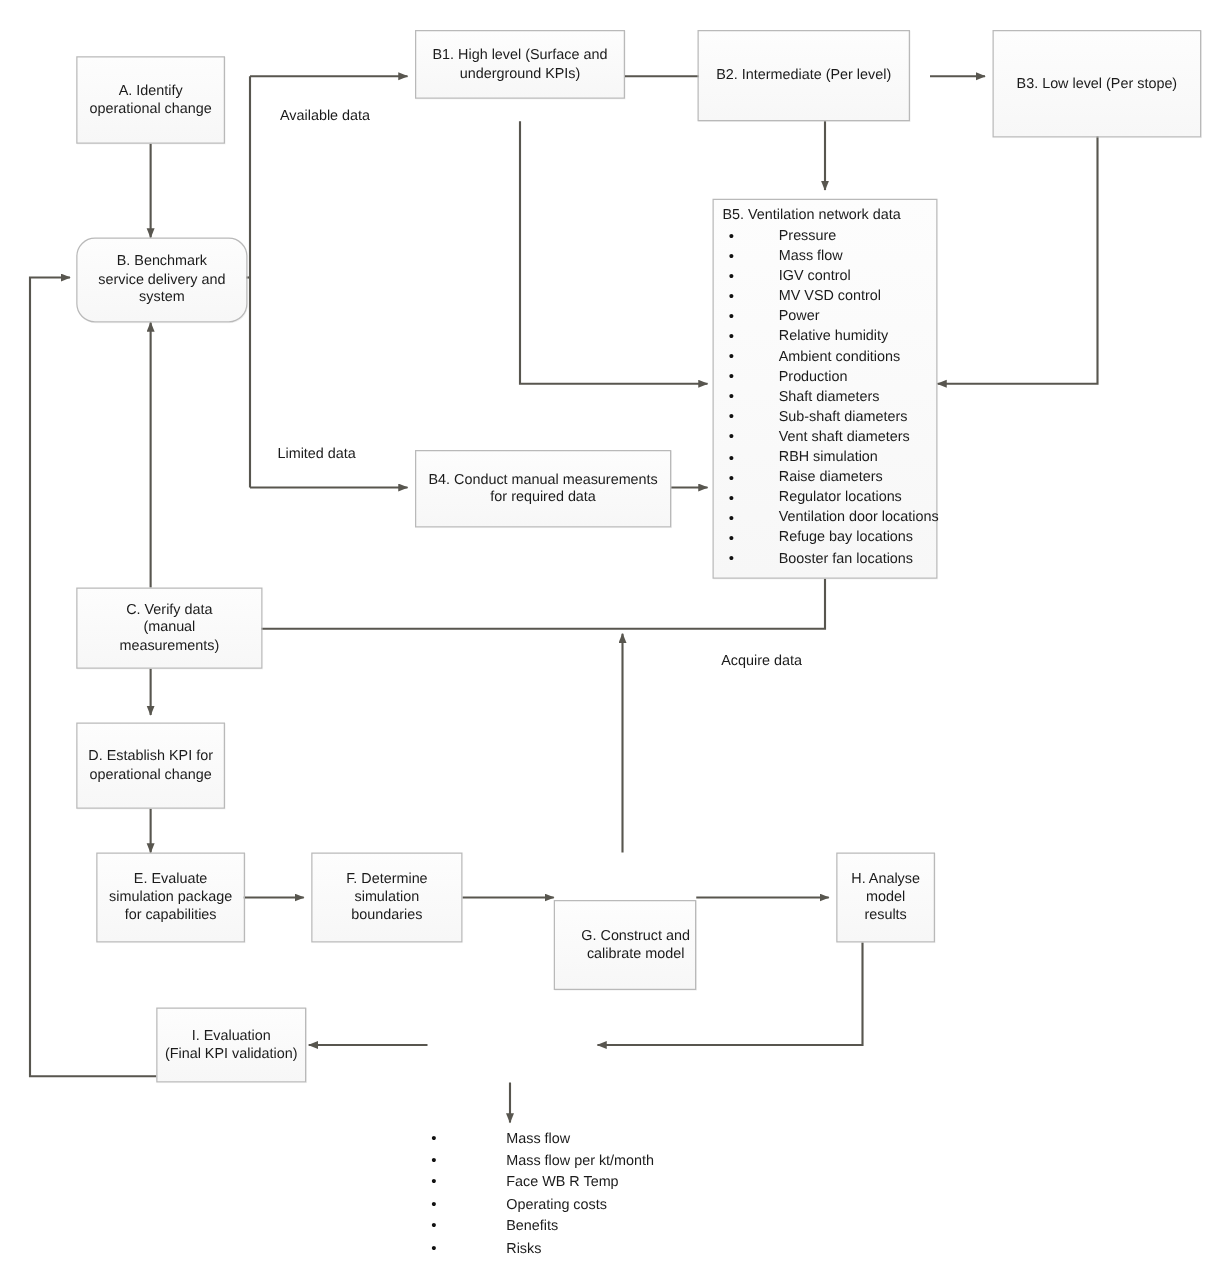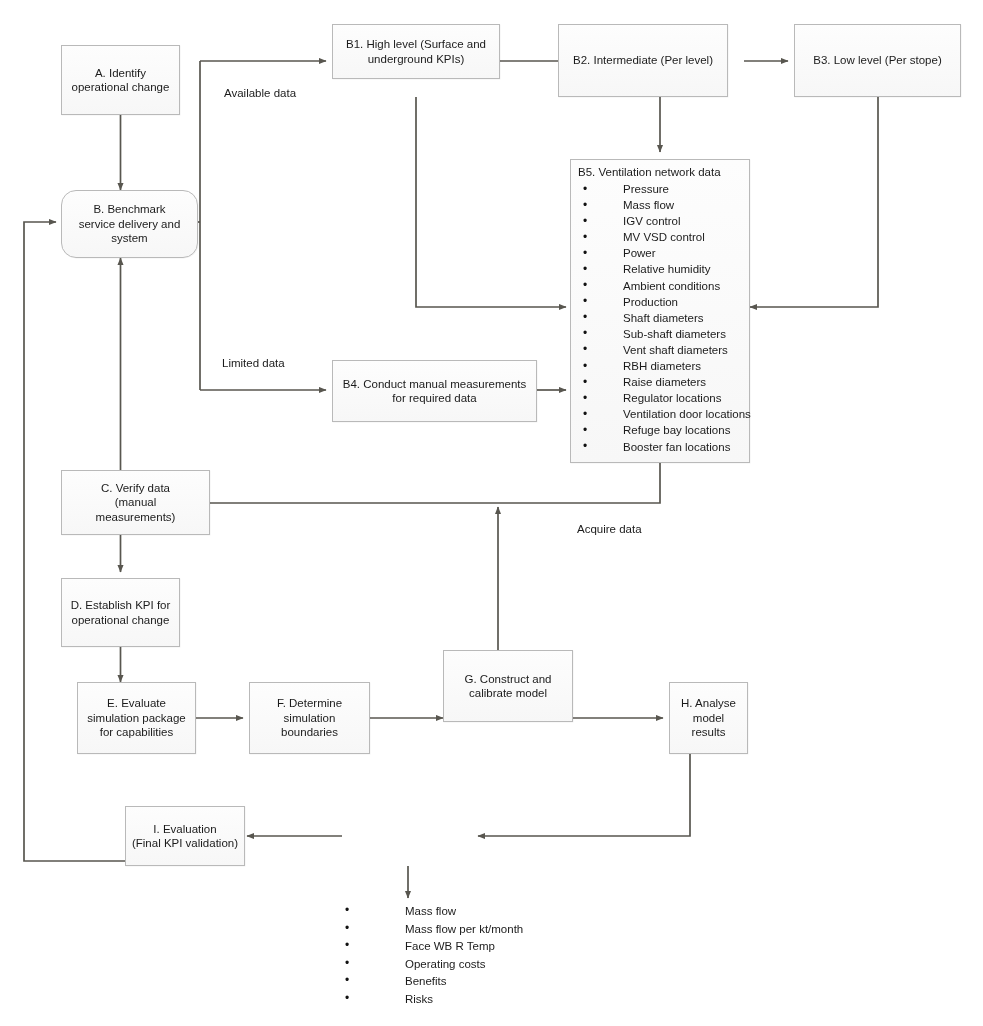--- a/index.html
+++ b/index.html
@@ -188,21 +188,21 @@
 
   <div class="node" style="left:332px; top:24px; width:168px; height:55px;">
     <span class="node-text">B1. High level (Surface and
 underground KPIs)</span>
   </div>
 
   <div class="node" style="left:558px; top:24px; width:170px; height:73px;">
     <span class="node-text">B2. Intermediate (Per level)</span>
   </div>
 
-  <div class="node" style="left:794px; top:24px; width:167px; height:73px;justify-content:center;">
+  <div class="node" style="left:794px; top:24px; width:167px; height:86px;justify-content:center;">
     <span class="node-text">B3. Low level (Per stope)</span>
   </div>
 
   <div class="node" style="left:332px; top:360px; width:205px; height:62px;">
     <span class="node-text">B4. Conduct manual measurements
 for required data</span>
   </div>
 
   <div class="listnode" style="left:570px; top:159px; width:180px; height:304px;">
     <span class="lt">B5. Ventilation network data</span>
@@ -211,21 +211,21 @@
       <li>Mass flow</li>
       <li>IGV control</li>
       <li>MV VSD control</li>
       <li>Power</li>
       <li>Relative humidity</li>
       <li>Ambient conditions</li>
       <li>Production</li>
       <li>Shaft diameters</li>
       <li>Sub-shaft diameters</li>
       <li>Vent shaft diameters</li>
-      <li>RBH diameters</li>
+      <li>RBH simulation</li>
       <li>Raise diameters</li>
       <li>Regulator locations</li>
       <li>Ventilation door locations</li>
       <li>Refuge bay locations</li>
       <li>Booster fan locations</li>
     </ul>
   </div>
 
   <div class="node" style="left:61px; top:470px; width:149px; height:65px;">
     <span class="node-text">C. Verify data
@@ -243,21 +243,21 @@
 simulation package
 for capabilities</span>
   </div>
 
   <div class="node" style="left:249px; top:682px; width:121px; height:72px;">
     <span class="node-text">F. Determine
 simulation
 boundaries</span>
   </div>
 
-  <div class="node" style="left:443px; top:650px; width:130px; height:72px;">
+  <div class="node" style="left:443px; top:720px; width:114px; height:72px;justify-content:flex-end;">
     <span class="node-text">G. Construct and
 calibrate model</span>
   </div>
 
   <div class="node" style="left:669px; top:682px; width:79px; height:72px;">
     <span class="node-text">H. Analyse model
 results</span>
   </div>
 
   <div class="node" style="left:125px; top:806px; width:120px; height:60px;">

